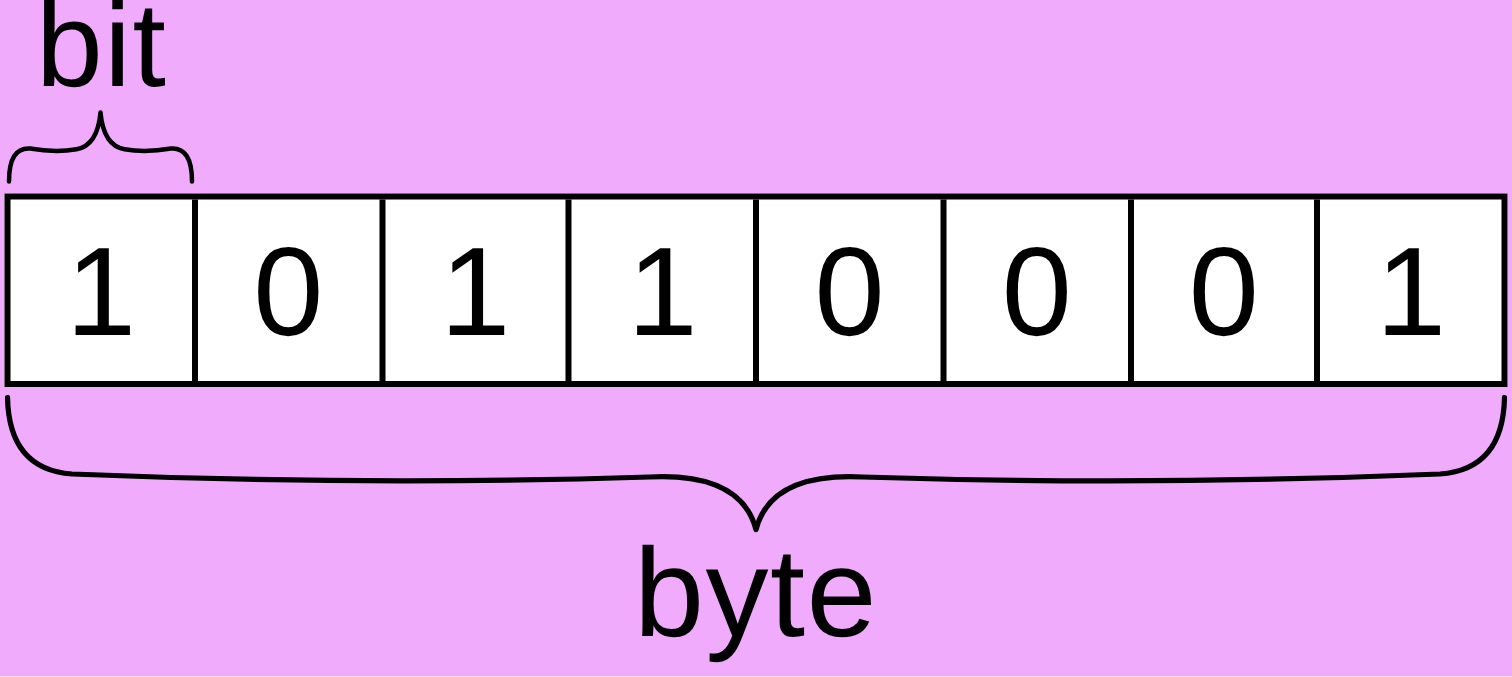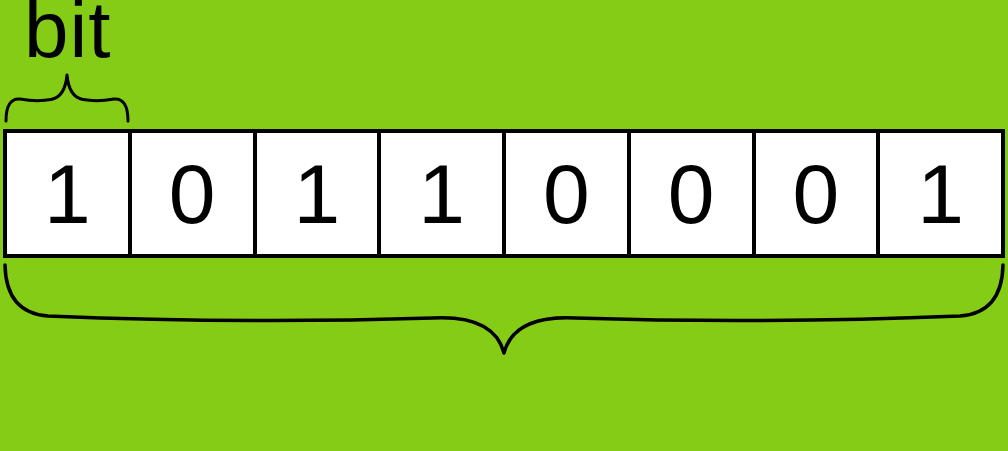--- a/index.html
+++ b/index.html
@@ -4,21 +4,21 @@
 <style>
   html, body {
     margin: 0;
     padding: 0;
     background: #ffffff;
   }
   .canvas {
     position: relative;
     width: 1008px;
     height: 451px;
-    background: #84cc16;
+    background: #f0abfc;
     font-family: "Liberation Sans", sans-serif;
     color: #000000;
     overflow: hidden;
   }
   .bit-label {
     position: absolute;
     left: 24px;
     top: -10px;
     font-size: 80px;
     line-height: 1;
@@ -101,14 +101,15 @@
     <div class="cell">0</div>
     <div class="cell">0</div>
     <div class="cell">0</div>
     <div class="cell">1</div>
   </div>
 
   <svg class="byte-brace" viewBox="0 0 1002 94" preserveAspectRatio="none">
     <path d="M 2,2 Q 3,50 45,53 Q 240,61 430,55 Q 491,52 501,90 Q 511,52 572,55 Q 762,61 957,53 Q 999,50 1000,2" stroke-width="3.5"></path>
   </svg>
 
+  <div class="byte-label">byte</div>
 
 </div>
 
 </body></html>

